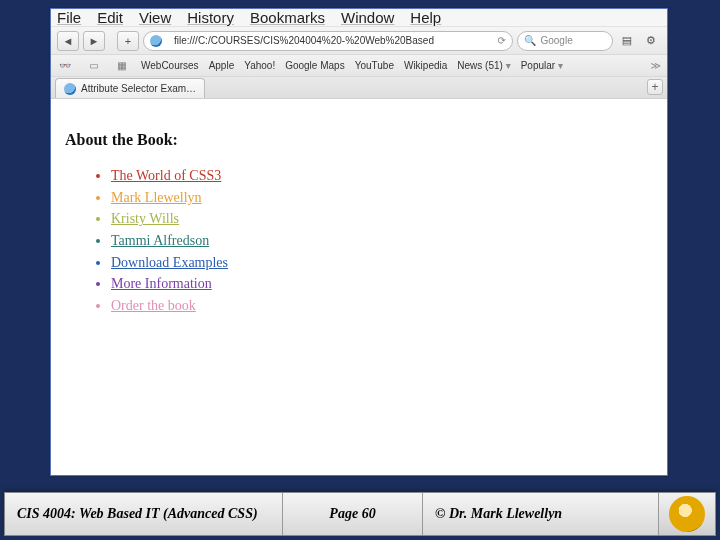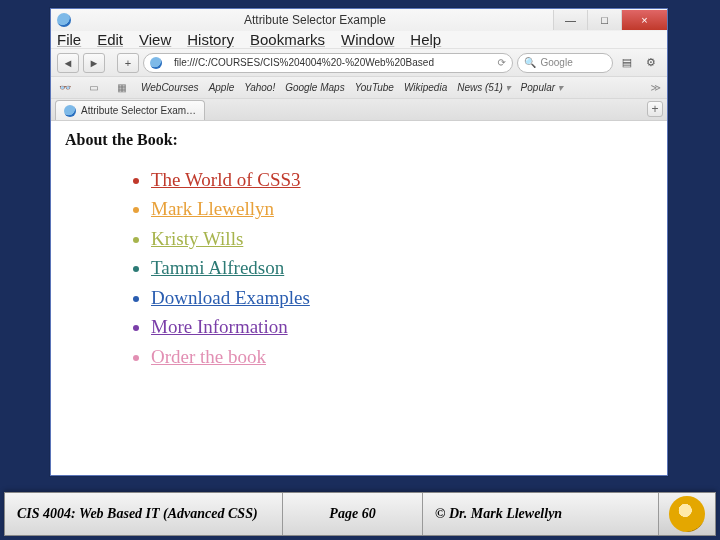--- a/index.html
+++ b/index.html
@@ -104,21 +104,21 @@
     background: linear-gradient(#f2f2f2,#e6e6e6);
     border-bottom: 1px solid #d8d8d8;
     display: flex; align-items: center; padding: 0 6px; gap: 10px;
     font-size: 10px; color: #333;
   }
   .bookmarkbar .bmicon {
     width: 18px; height: 16px;
     display:flex; align-items:center; justify-content:center;
     color:#777;
   }
-  .bookmarkbar .bm { white-space:nowrap;font-style:italic; }
+  .bookmarkbar .bm { white-space:nowrap; }
   .bookmarkbar .spacer { flex:1; }
   .bookmarkbar .chev { color:#888; font-size:10px; }
   
   .tabbar {
     height: 22px;
     background: linear-gradient(#eaeaea,#dedede);
     border-bottom: 1px solid #cfcfcf;
     display:flex; align-items:flex-end; padding: 0 4px;
     position: relative;
   }
@@ -151,24 +151,23 @@
   }
   .content h3 {
     font-size: 16px; font-weight: bold;
     margin-bottom: 16px;
   }
   .content ul {
     list-style: disc;
     margin-left: 46px;
   }
   .content ul li {
-    font-size: 19px;
+    font-size: 14px;
     line-height: 1.55;
     text-decoration: underline;
-    margin-left: 40px;
   }
   .c-red    { color:#c0392b; }
   .c-orange { color:#e8a13a; }
   .c-olive  { color:#a7b44d; }
   .c-teal   { color:#2c7a75; }
   .c-blue   { color:#2a5db0; }
   .c-purple { color:#7a3ea8; }
   .c-pink   { color:#e28fb3; }
 
   
@@ -203,29 +202,20 @@
     position:relative;
   }
 </style>
 </head>
 <body>
 
 <div class="slide-bg"></div>
 
 <div class="browser-window">
 
-  <div class="titlebar">
-    <div class="favicon"></div>
-    <div class="title-text">Attribute Selector Example</div>
-    <div class="winbtns">
-      <div class="winbtn">—</div>
-      <div class="winbtn">□</div>
-      <div class="winbtn close">×</div>
-    </div>
-  </div>
 
   <div class="menubar">
     <span>File</span>
     <span>Edit</span>
     <span>View</span>
     <span>History</span>
     <span>Bookmarks</span>
     <span>Window</span>
     <span>Help</span>
   </div>

